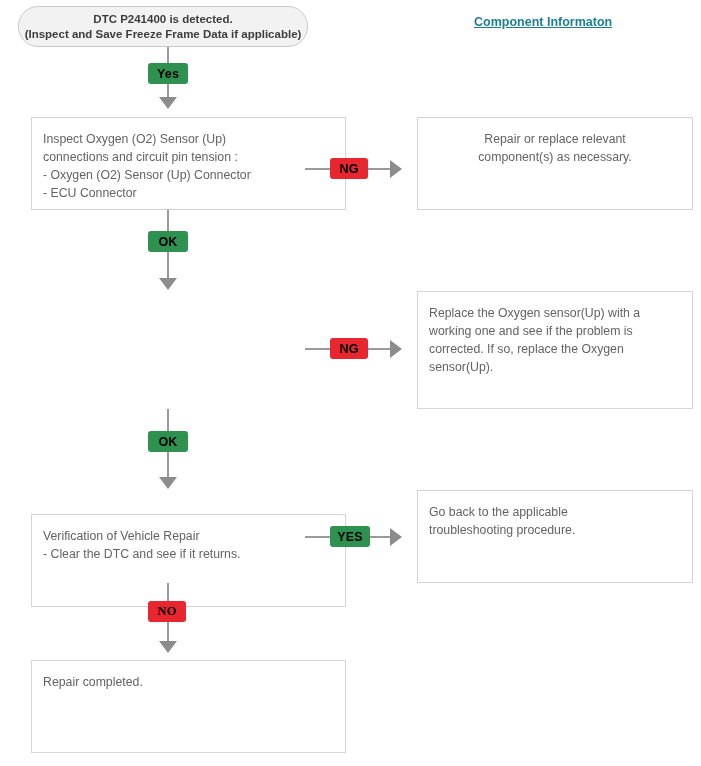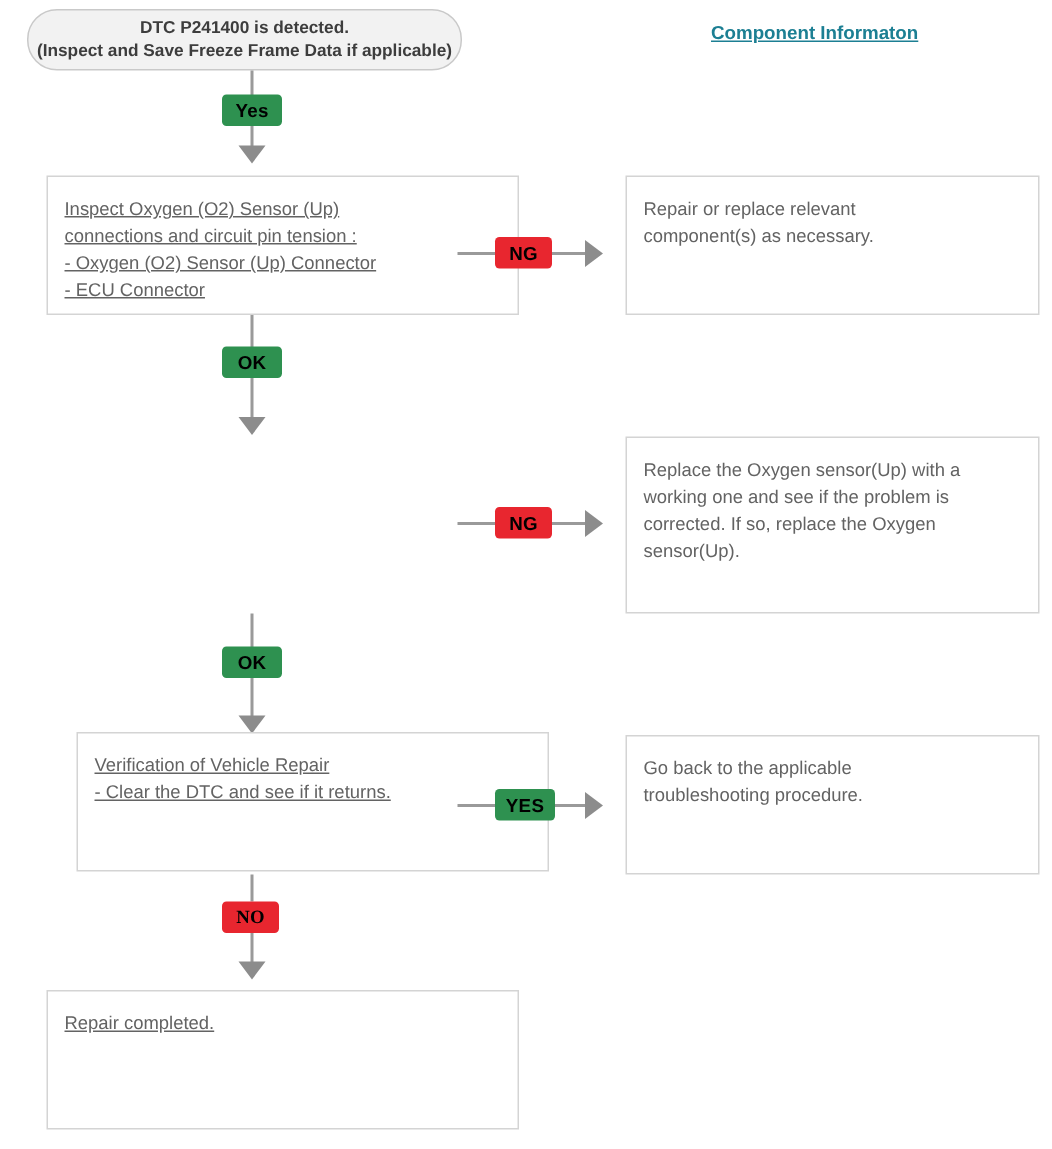--- a/index.html
+++ b/index.html
@@ -51,21 +51,21 @@
 
   
   .proc-box {
     border: 1px solid #d4d4d4;
     background: #ffffff;
     padding: 12px 11px 10px 11px;
     font-size: 12.3px;
     line-height: 18px;
     color: #636363;
   }
-  .proc-box.left  { left: 31px;  width: 315px; text-decoration: underline; }
+  .proc-box.left  { left: 31px;  width: 315px; }
   .proc-box.right { left: 417px; width: 276px; }
 
   .proc-box.highlight {
     background: #e2f0f2;
     border-color: #cfe2e5;
   }
 
   .box-line { white-space: pre; }
 
   .link-line {
@@ -159,21 +159,21 @@
     <div class="box-line">connections and circuit pin tension :</div>
     <div class="box-line">- Oxygen (O2) Sensor (Up) Connector</div>
     <div class="box-line">- ECU Connector</div>
   </div>
 
   <div class="hline" style="left:305px; top:168px; width:25px;"></div>
   <div class="badge red" style="left:330px; top:158px; width:38px; height:21px;">NG</div>
   <div class="hline" style="left:368px; top:168px; width:22px;"></div>
   <div class="arrow-right" style="left:390px; top:160px;"></div>
 
-  <div class="node proc-box right" style="top:117px; height:93px;">
+  <div class="node proc-box right" style="top:117px; height:93px;text-align:center;">
     <div class="box-line">Repair or replace relevant</div>
     <div class="box-line">component(s) as necessary.</div>
   </div>
 
   <div class="vline" style="top:210px; height:22px;"></div>
   <div class="badge green" style="left:148px; top:231px; width:40px; height:21px;">OK</div>
   <div class="vline" style="top:252px; height:27px;"></div>
   <div class="arrow-down" style="top:278px;"></div>
 
 
@@ -187,21 +187,21 @@
     <div class="box-line">working one and see if the problem is</div>
     <div class="box-line">corrected. If so, replace the Oxygen</div>
     <div class="box-line">sensor(Up).</div>
   </div>
 
   <div class="vline" style="top:409px; height:23px;"></div>
   <div class="badge green" style="left:148px; top:431px; width:40px; height:21px;">OK</div>
   <div class="vline" style="top:452px; height:26px;"></div>
   <div class="arrow-down" style="top:477px;"></div>
 
-  <div class="node proc-box left" style="top:488px; height:93px;margin-left:20px;">
+  <div class="node proc-box left" style="top:514px; height:93px;">
     <div class="box-line">Verification of Vehicle Repair</div>
     <div class="box-line">- Clear the DTC and see if it returns.</div>
   </div>
 
   <div class="hline" style="left:305px; top:536px; width:25px;"></div>
   <div class="badge green" style="left:330px; top:526px; width:40px; height:21px;">YES</div>
   <div class="hline" style="left:370px; top:536px; width:20px;"></div>
   <div class="arrow-right" style="left:390px; top:528px;"></div>
 
   <div class="node proc-box right" style="top:490px; height:93px;">

